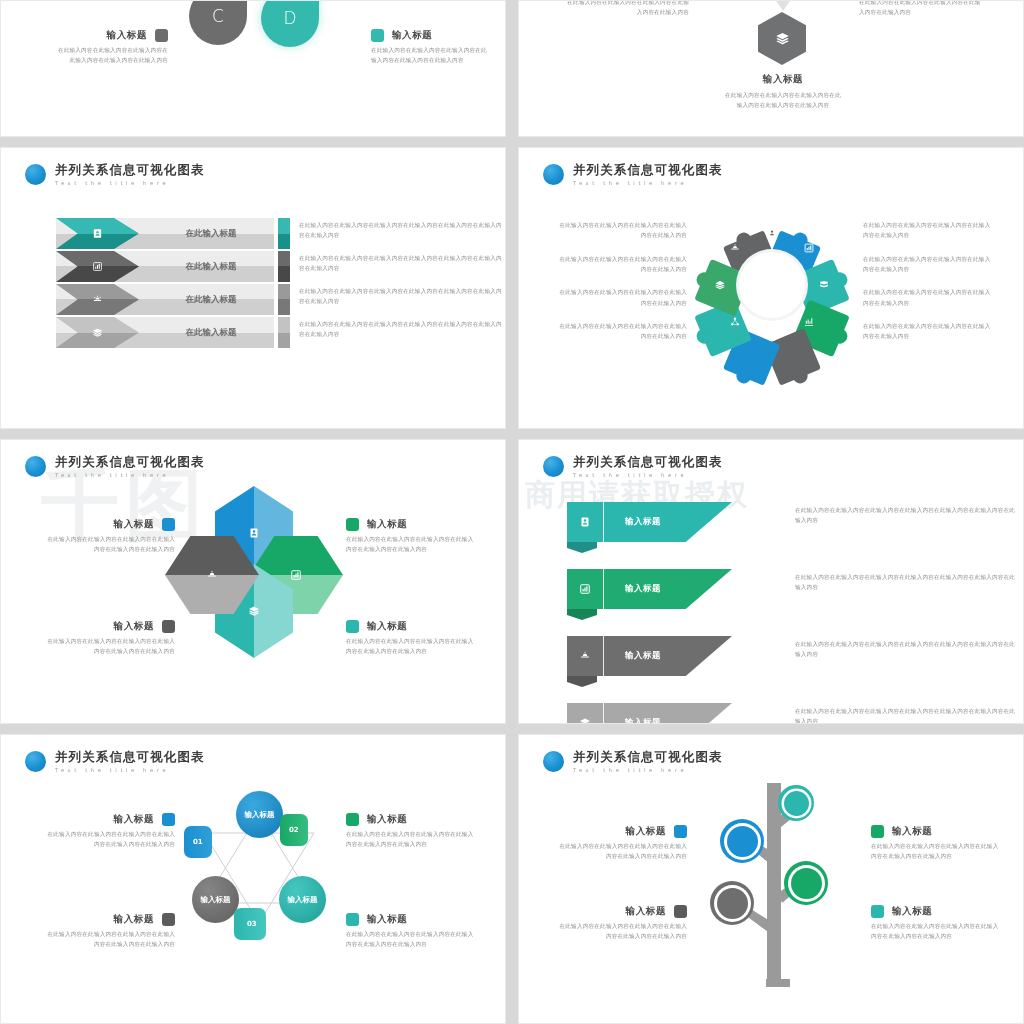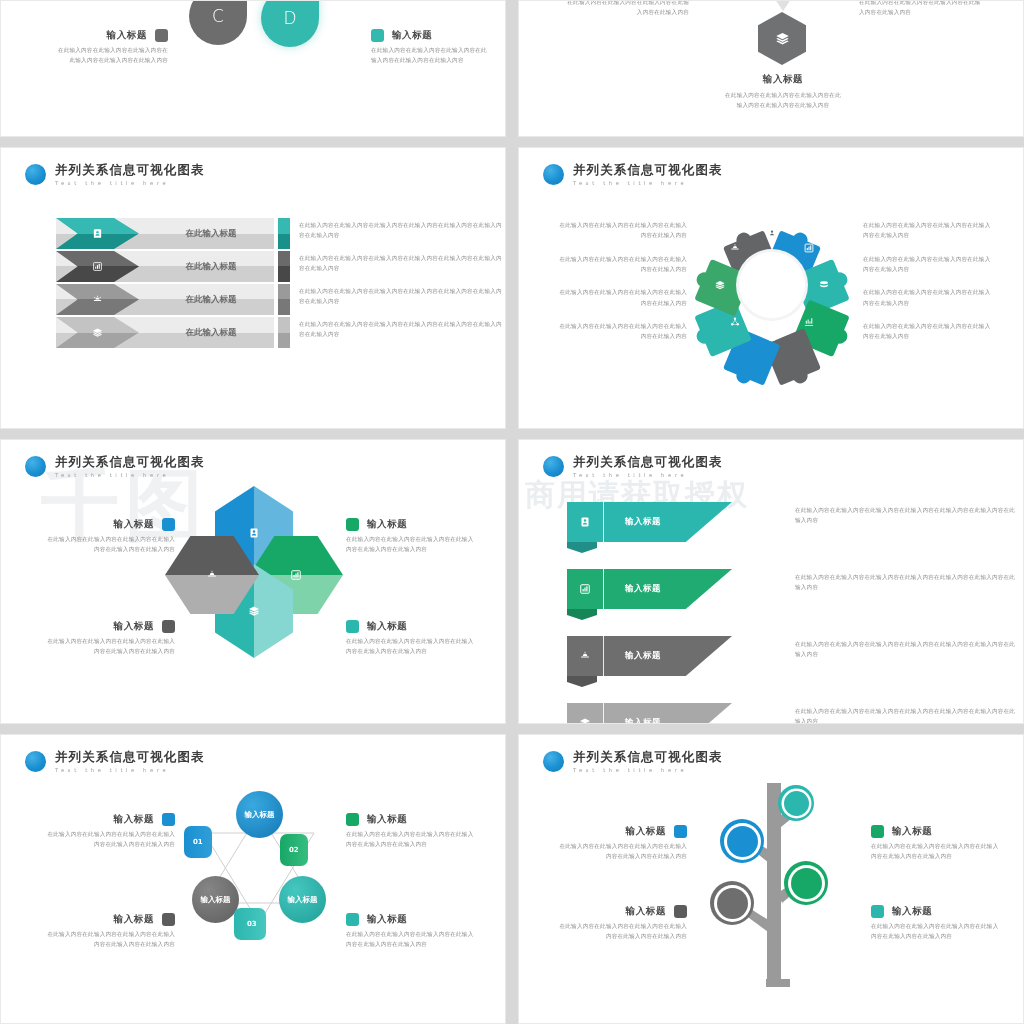--- a/index.html
+++ b/index.html
@@ -577,21 +577,21 @@
       </div>
       <div class="hx-c" style="left:95px;top:85px;background:radial-gradient(circle at 35% 30%,#45c8c0,#1f9e97);">
         <span>输入标题</span>
       </div>
       <div class="hx-c" style="left:8px;top:85px;background:radial-gradient(circle at 35% 30%,#868686,#5e5e5e);">
         <span>输入标题</span>
       </div>
       <div class="hx-pill" style="left:0;top:35px;background:linear-gradient(90deg,#1a8fd1,#2f9fd8);">
         <span>01</span>
       </div>
-      <div class="hx-pill" style="left:96px;top:43px;background:linear-gradient(90deg,#17a767,#36bd80);">
+      <div class="hx-pill" style="left:96px;top:23px;background:linear-gradient(90deg,#17a767,#36bd80);">
         <span>02</span>
       </div>
       <div class="hx-pill" style="left:50px;top:117px;background:linear-gradient(90deg,#2bb6ae,#46c7c0);padding-left:13px;">
         <span>03</span>
       </div>
     </div>
 
     <div class="hx-side" style="left:345px;top:78px;text-align:left;">
       <div style="display:flex;align-items:center;gap:8px;">
         <div class="sq" style="background:#17a767"></div>

